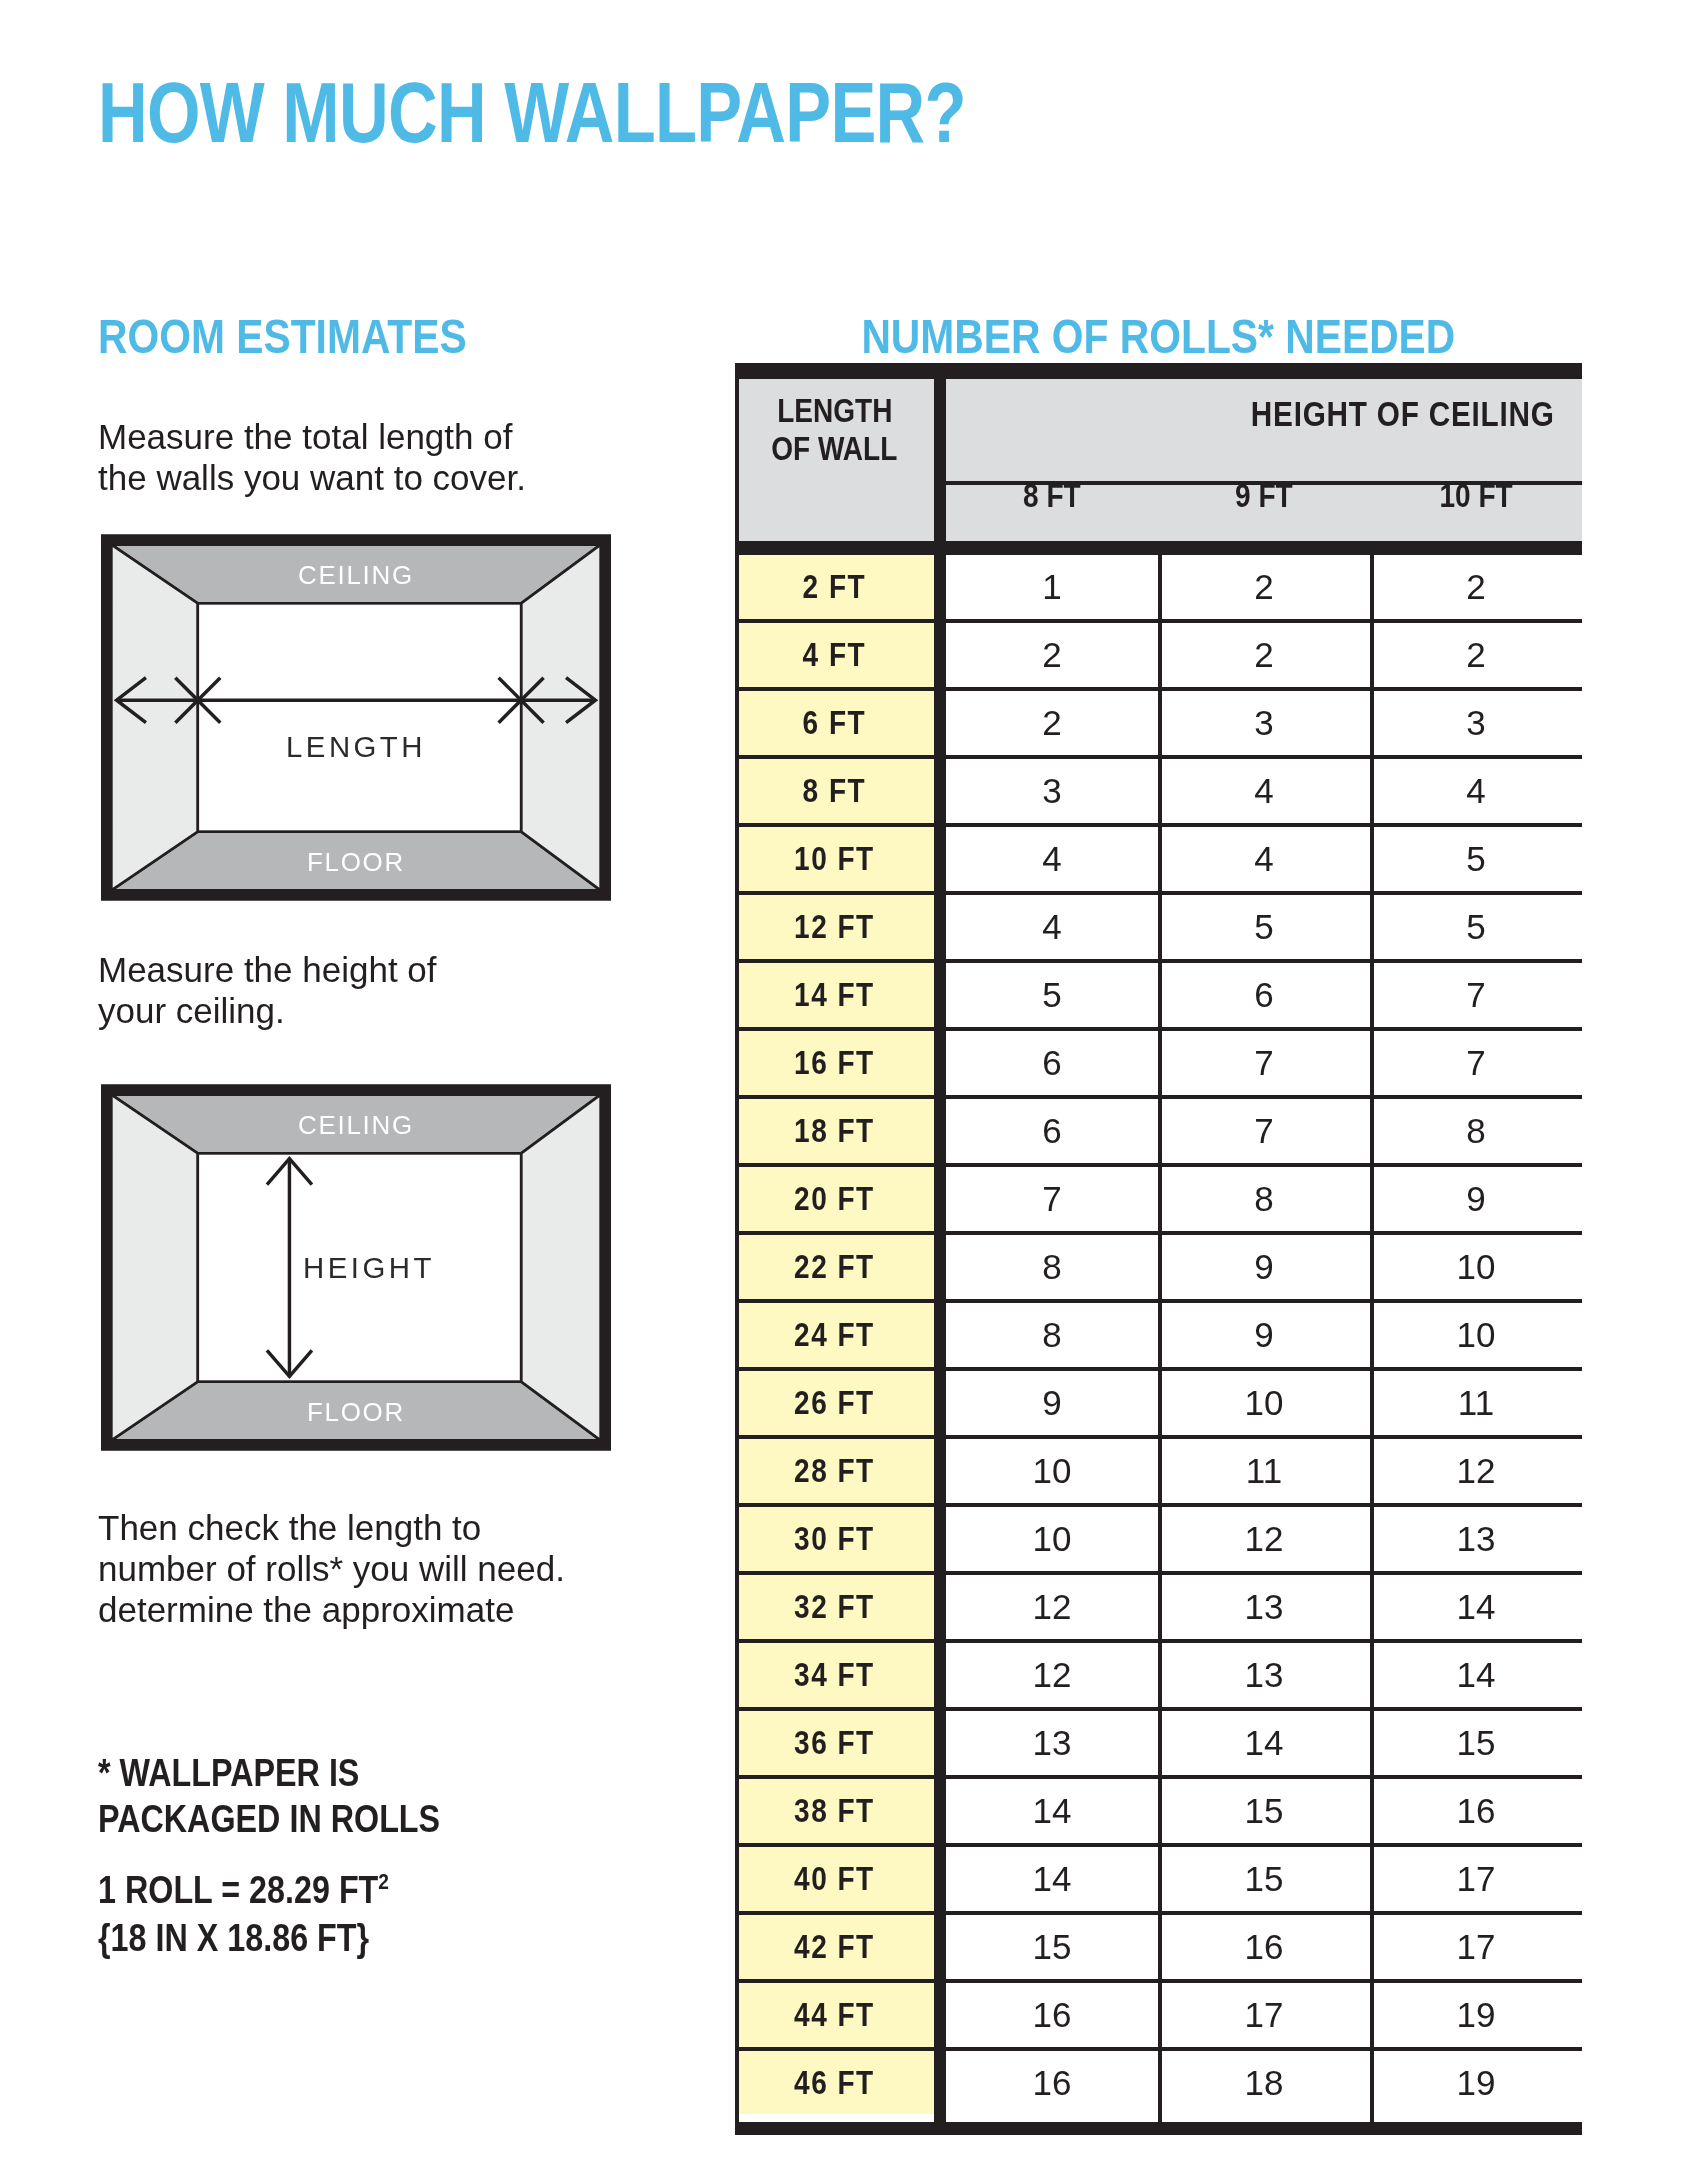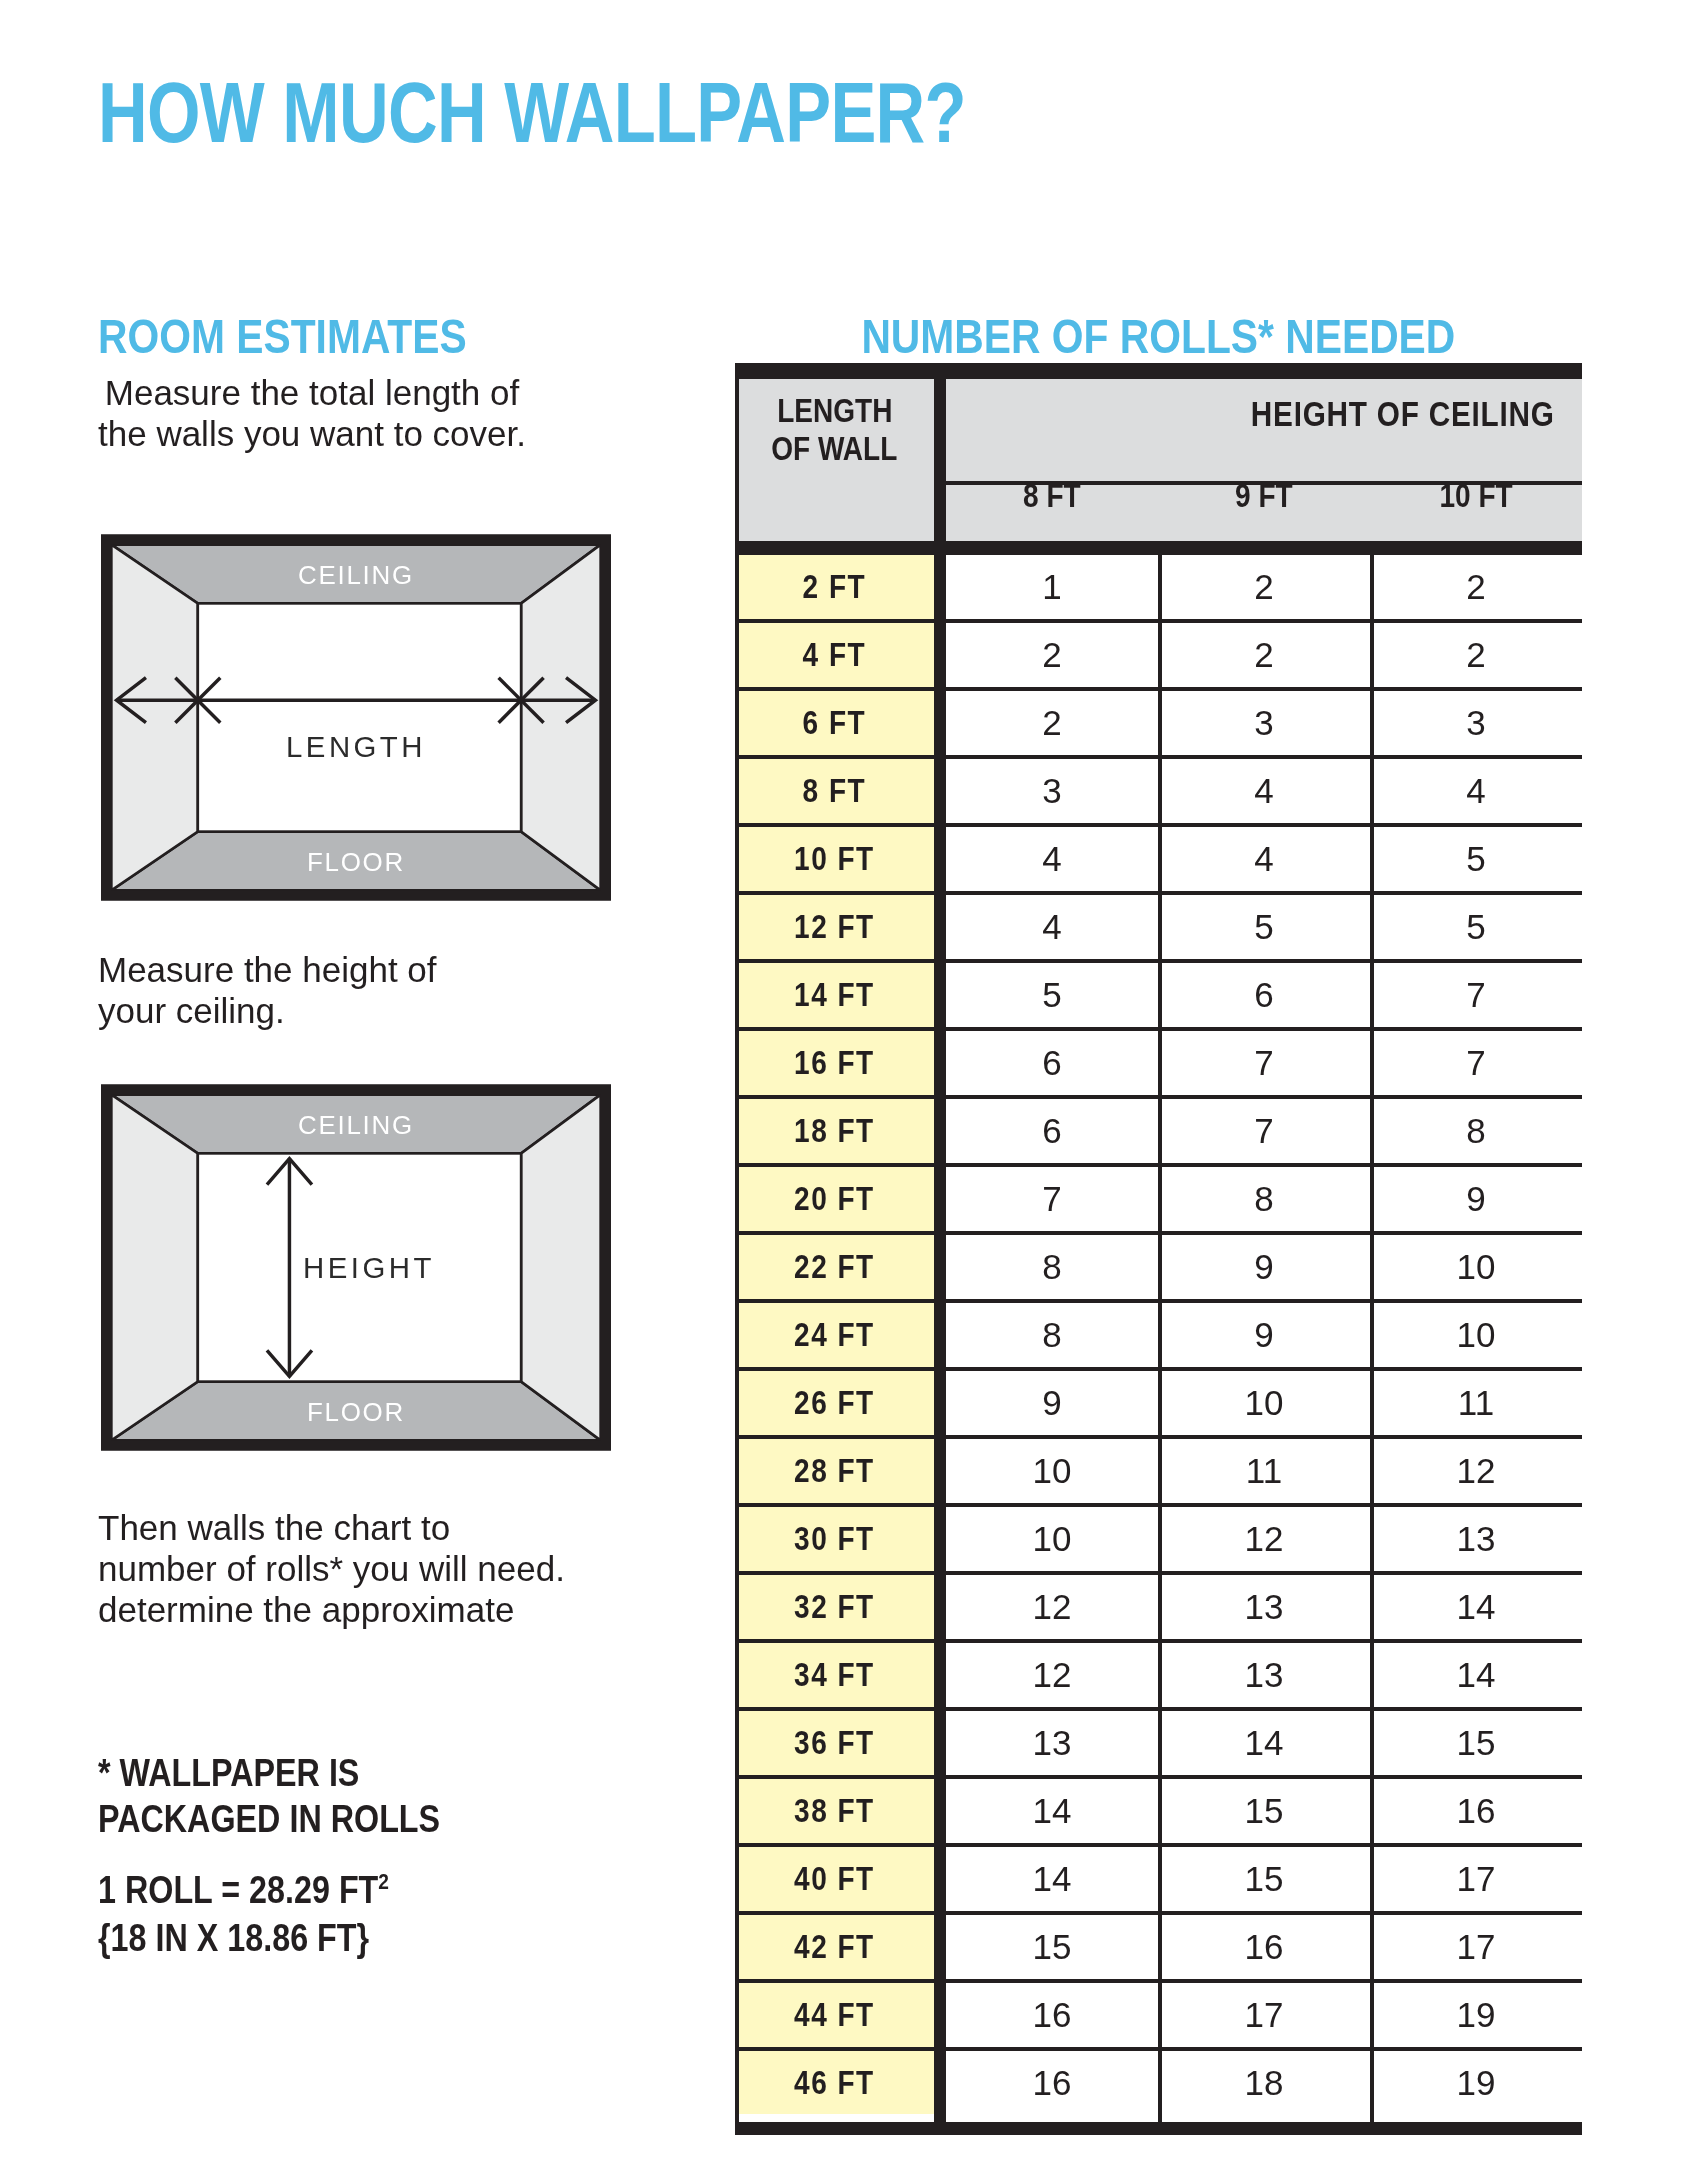--- a/index.html
+++ b/index.html
@@ -17,21 +17,21 @@
   }
   .title .cond{transform:scaleX(.80);}
 
   
   .sec-heading{position:absolute; top:316px; font-size:48px; font-weight:bold; color:#50BAE6; line-height:42px;}
   #room-estimates{left:98px;}
   #rolls-needed{left:735px; width:847px; text-align:center;}
 
   
   .para{position:absolute; left:98px; font-size:35px; line-height:41px; color:#231F20;}
-  #para1{top:372px;text-align:center;}
+  #para1{top:416px;}
   #para2{top:949px;}
   #para3{top:1507px;}
 
   
   .diagram{position:absolute; left:101px; width:510px; height:367px;}
   #diagram1{top:534px;}
   #diagram2{top:1084px;}
   .svg-label{font-family:"Liberation Sans","DejaVu Sans",sans-serif;}
 
   
@@ -130,21 +130,21 @@
     <text x="295" y="390" text-anchor="middle" font-size="30" letter-spacing="2" fill="#FFFFFF" class="svg-label">FLOOR</text>
     <g stroke="#231F20" stroke-width="4" fill="none">
       <line x1="218" y1="86" x2="218" y2="338"></line>
       <polyline points="192,116 218,86 244,116"></polyline>
       <polyline points="192,308 218,338 244,308"></polyline>
     </g>
     <text x="310" y="224" text-anchor="middle" font-size="34" letter-spacing="4" fill="#2B2B2B" class="svg-label">HEIGHT</text>
   </svg>
 
   <div class="para" id="para3">
-    <div>Then walls the chart to</div>
+    <div>Then check the length to</div>
     <div>number of rolls* you will need.</div>
     <div>determine the approximate</div>
   </div>
 
   <div id="footnote">
     <div><span class="cond">* WALLPAPER IS</span></div>
     <div class="l2"><span class="cond">PACKAGED IN ROLLS</span></div>
   </div>
 
   <div id="roll-info">

